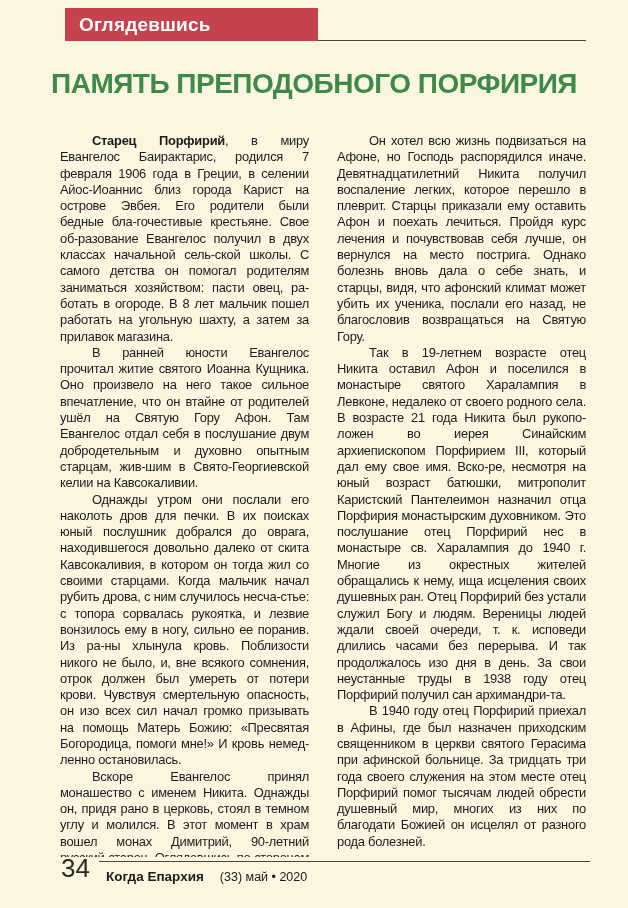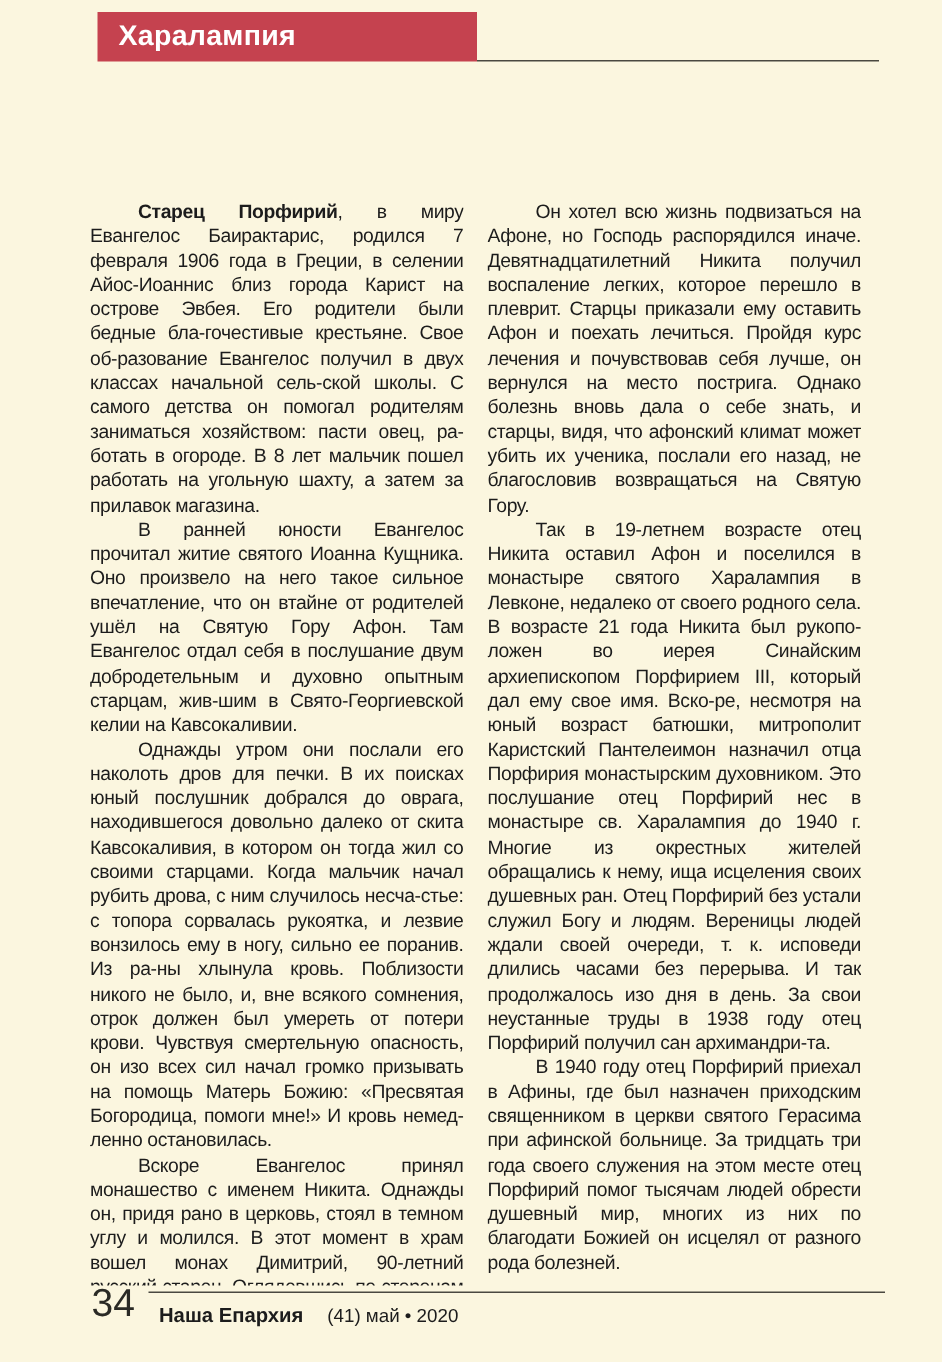--- a/index.html
+++ b/index.html
@@ -29,21 +29,21 @@
     position: absolute; left: 30px; top: 49px; width: 568px;
     text-align: center;
     color: #3f8a4a;
     font-weight: bold;
     font-size: 28px; line-height: 32px;
     letter-spacing: -0.5px;
   }
   .columns {
     position: absolute; left: 60px; top: 133px;
     width: 526px; height: 724px;
-    display: flex; gap: 16px;
+    display: flex; gap: 28px;
   }
   .col {
     width: 249px; height: 724px;
     overflow: hidden;
     text-align: justify;
     color: #1c1c1c;
     font-size: 12.9px; line-height: 16.3px;
     letter-spacing: -0.25px;
   }
   .col p { margin: 0; text-indent: 32px; }
@@ -65,40 +65,41 @@
     font-size: 13.5px; color: #1c1c1c;
     display: flex; align-items: baseline;
   }
   .journal-name { font-weight: bold; }
   .issue-info { margin-left: 16px; font-size: 12.5px; }
 </style>
 </head>
 <body>
 
 <div class="section-tab">
-  <span>Харалампия</span>
+  <span>Оглядевшись</span>
 </div>
 <div class="tab-rule"></div>
 
 <h1 class="article-title">
+  <span style="display:block">ПАМЯТЬ ПРЕПОДОБНОГО ПОРФИРИЯ</span>
 </h1>
 
 <div class="columns">
   <div class="col">
     <p><span class="lead-bold">Старец Порфирий</span><span>, в миру Евангелос Баирактарис, родился 7 февраля 1906 года в Греции, в селении Айос-Иоаннис близ города Карист на острове Эвбея. Его родители были бедные бла-гочестивые крестьяне. Свое об-разование Евангелос получил в двух классах начальной сель-ской школы. С самого детства он помогал родителям заниматься хозяйством: пасти овец, ра-ботать в огороде. В 8 лет мальчик пошел работать на угольную шахту, а затем за прилавок магазина.</span></p>
     <p>В ранней юности Евангелос прочитал житие святого Иоанна Кущника. Оно произвело на него такое сильное впечатление, что он втайне от родителей ушёл на Святую Гору Афон. Там Евангелос отдал себя в послушание двум добродетельным и духовно опытным старцам, жив-шим в Свято-Георгиевской келии на Кавсокаливии.</p>
     <p>Однажды утром они послали его наколоть дров для печки. В их поисках юный послушник добрался до оврага, находившегося довольно далеко от скита Кавсокаливия, в котором он тогда жил со своими старцами. Когда мальчик начал рубить дрова, с ним случилось несча-стье: с топора сорвалась рукоятка, и лезвие вонзилось ему в ногу, сильно ее поранив. Из ра-ны хлынула кровь. Поблизости никого не было, и, вне всякого сомнения, отрок должен был умереть от потери крови. Чувствуя смертельную опасность, он изо всех сил начал громко призывать на помощь Матерь Божию: «Пресвятая Богородица, помоги мне!» И кровь немед-ленно остановилась.</p>
     <p>Вскоре Евангелос принял монашество с именем Никита. Однажды он, придя рано в церковь, стоял в темном углу и молился. В этот момент в храм вошел монах Димитрий, 90-летний русский старец. Оглядевшись по сторонам и никого не заметив, он стал на молитву, делая земные поклоны. Во время молитвы старца осияла такая благодать, что он стоял посреди храма, не касаясь пола. Божественная благодать, излившаяся на святого старца, коснулась и юного инока Никиты. По пути назад в келлию после приобщения Святых Таинств сердце от-ца Ники-</p>
   </div>
   <div class="col">
     <p>Он хотел всю жизнь подвизаться на Афоне, но Господь распорядился иначе. Девятнадцатилетний Никита получил воспаление легких, которое перешло в плеврит. Старцы приказали ему оставить Афон и поехать лечиться. Пройдя курс лечения и почувствовав себя лучше, он вернулся на место пострига. Однако болезнь вновь дала о себе знать, и старцы, видя, что афонский климат может убить их ученика, послали его назад, не благословив возвращаться на Святую Гору.</p>
     <p>Так в 19-летнем возрасте отец Никита оставил Афон и поселился в монастыре святого Харалампия в Левконе, недалеко от своего родного села. В возрасте 21 года Никита был рукопо-ложен во иерея Синайским архиепископом Порфирием III, который дал ему свое имя. Вско-ре, несмотря на юный возраст батюшки, митрополит Каристский Пантелеимон назначил отца Порфирия монастырским духовником. Это послушание отец Порфирий нес в монастыре св. Харалампия до 1940 г. Многие из окрестных жителей обращались к нему, ища исцеления своих душевных ран. Отец Порфирий без устали служил Богу и людям. Вереницы людей ждали своей очереди, т. к. исповеди длились часами без перерыва. И так продолжалось изо дня в день. За свои неустанные труды в 1938 году отец Порфирий получил сан архимандри-та.</p>
     <p>В 1940 году отец Порфирий приехал в Афины, где был назначен приходским священником в церкви святого Герасима при афинской больнице. За тридцать три года своего служения на этом месте отец Порфирий помог тысячам людей обрести душевный мир, многих из них по благодати Божией он исцелял от разного рода болезней.</p>
 
   </div>
 </div>
 
 <div class="page-number">34</div>
 <div class="footer-rule"></div>
 <div class="footer-text">
-  <span class="journal-name">Наша Епархия</span>
-  <span class="issue-info">(41) май •  2020</span>
+  <span class="journal-name">Когда Епархия</span>
+  <span class="issue-info">(33) май •  2020</span>
 </div>
 
 </body></html>

